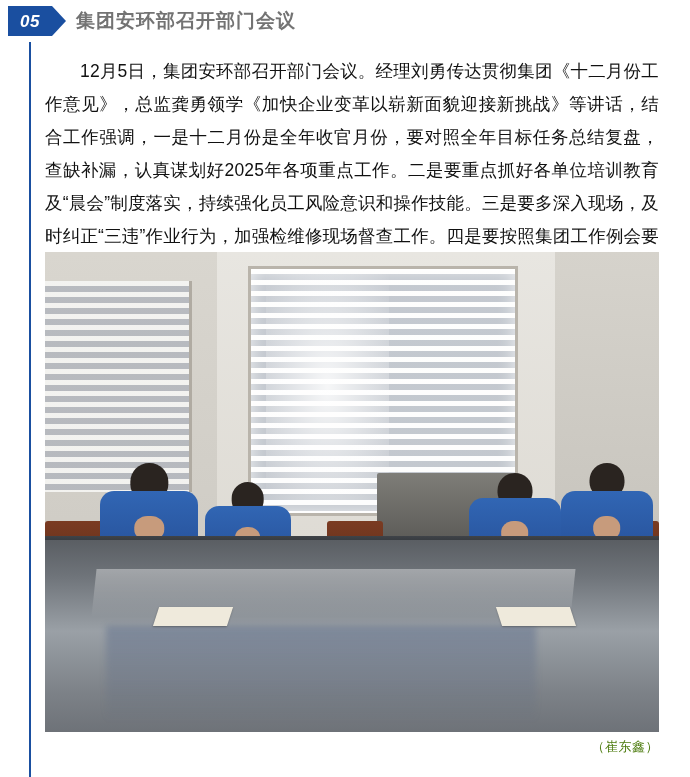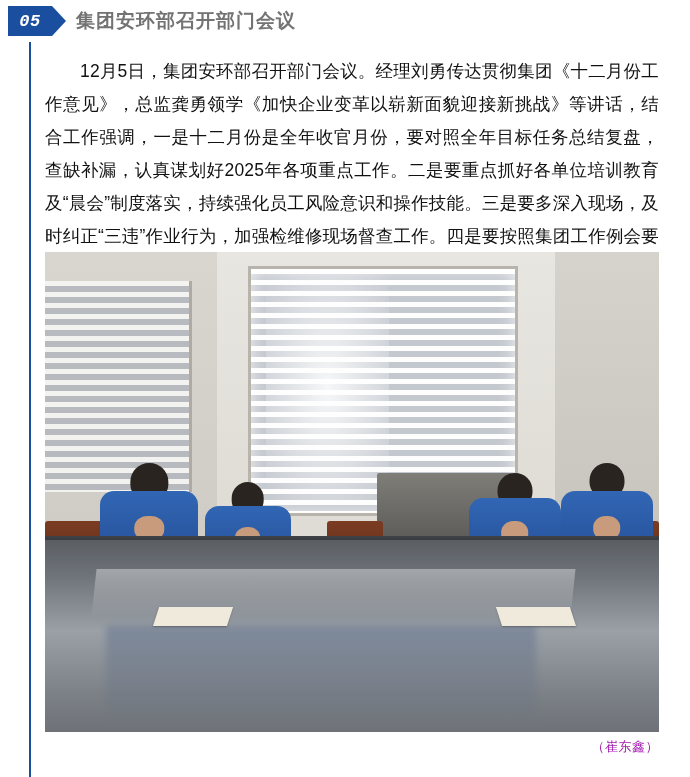--- a/index.html
+++ b/index.html
@@ -21,21 +21,20 @@
 
   
   .header {
     position: absolute;
     left: 0;
     top: 0;
     width: 690px;
     height: 42px;
     display: flex;
     align-items: center;
-    font-family: Liberation Mono, monospace;
   }
   .num-badge {
     position: relative;
     width: 44px;
     height: 30px;
     background: #1a4fa0;
     display: flex;
     align-items: center;
     justify-content: center;
     margin-left: 8px;
@@ -262,21 +261,21 @@
   .c1 { left: 0%; }
   .c2 { left: 46%; width: 9%; }
   .c3 { right: 0%; }
 
   
   .credit {
     position: absolute;
     right: 31px;
     top: 738px;
     font-size: 13px;
-    color: #a21caf;
+    color: #4d7c0f;
     letter-spacing: 0.5px;
   }
 </style>
 </head>
 <body>
 
 <div class="page">
 
   <div class="header">
     <div class="num-badge">

